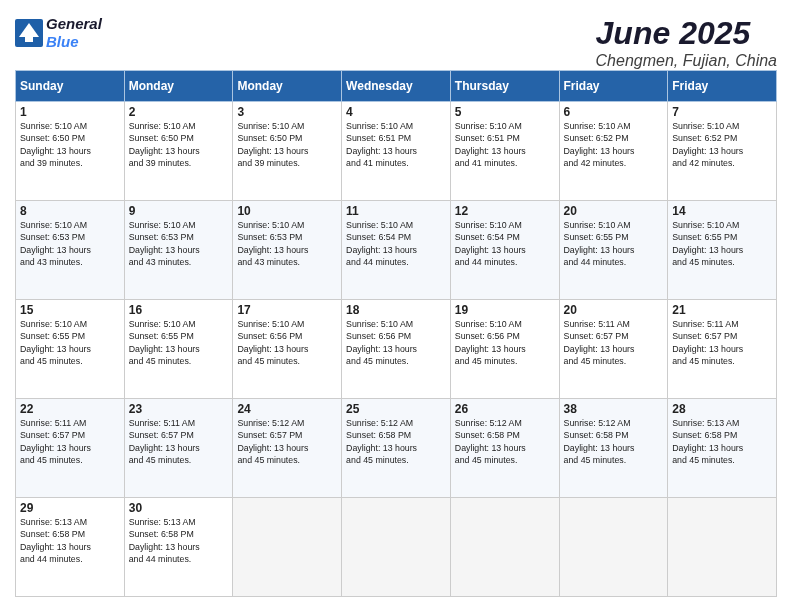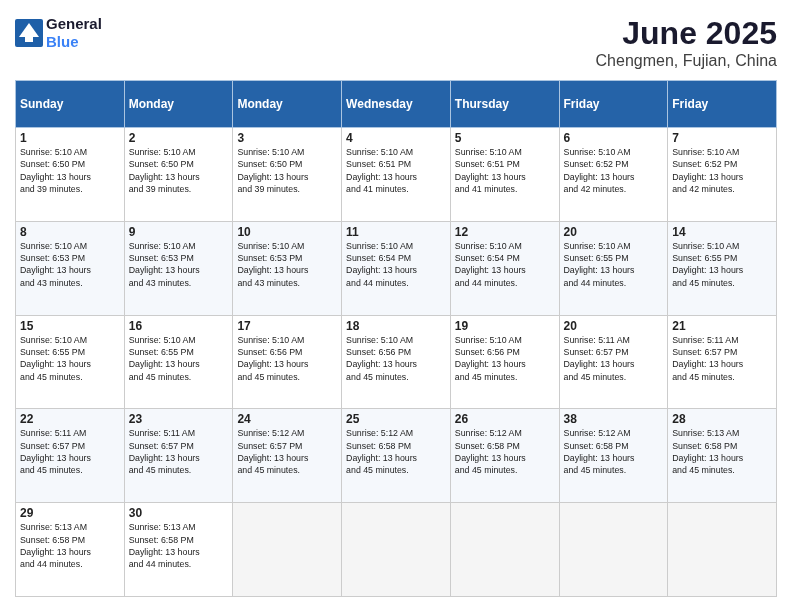--- a/index.html
+++ b/index.html
@@ -14,59 +14,59 @@
       width: 792px;
       height: 612px;
       padding: 15px;
       display: flex;
       flex-direction: column;
     }
     .header {
       display: flex;
       justify-content: space-between;
       align-items: flex-start;
-      margin-bottom: 10px;
+      font-style: italic;
     }
     .logo {
       display: flex;
       align-items: center;
     }
     .logo-text {
       display: flex;
       flex-direction: column;
       line-height: 1.1;
     }
     .logo-icon {
       width: 28px;
       height: 28px;
       margin-right: 3px;
     }
     .title-block {
-      text-align: right;
+      text-align: left;
     }
     .calendar-title {
       font-size: 32px;
       font-weight: bold;
       color: #1a1a2e;
     }
     .calendar-subtitle {
       font-size: 16px;
       color: #404040;
     }
     .calendar-table {
       width: 100%;
       border-collapse: collapse;
       flex: 1;
     }
     .calendar-table th {
       background: #2563a8;
       color: #fff;
       font-size: 12px;
       font-weight: bold;
-      padding: 16px 4px;
+      padding: 8px 4px;
       text-align: left;
       border: 1px solid #aac4e0;
     }
     .calendar-table td {
       border: 1px solid #ccc;
       vertical-align: top;
       padding: 3px 4px;
       width: 14.28%;
       font-size: 9.5px;
       color: #222;

